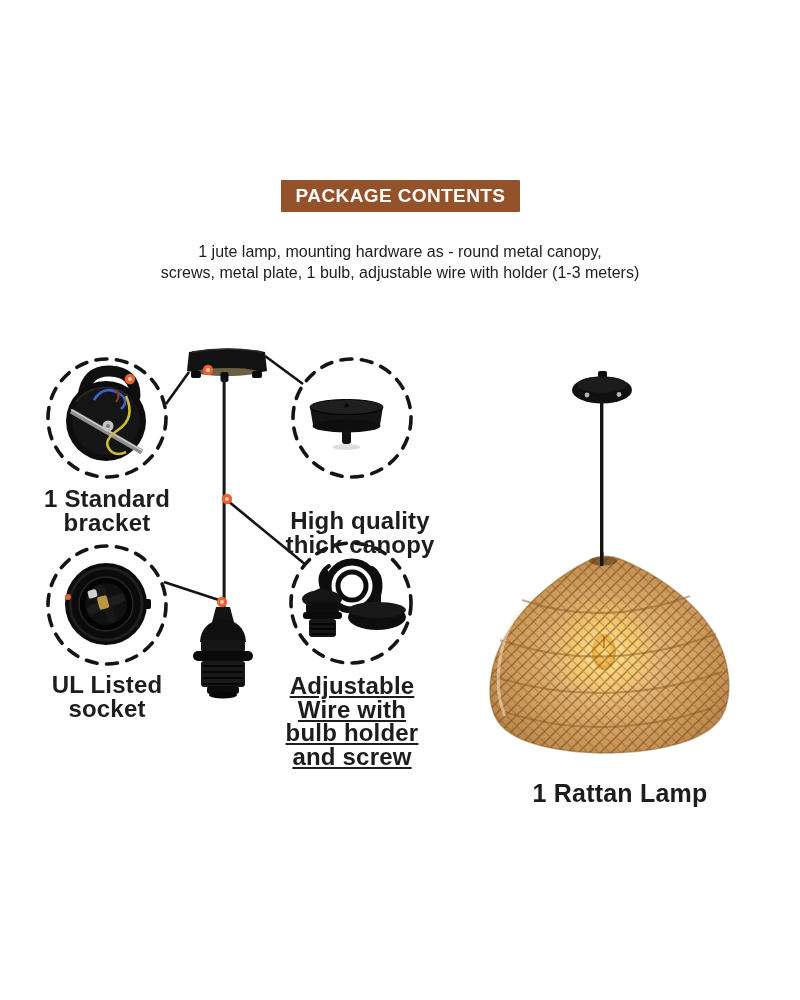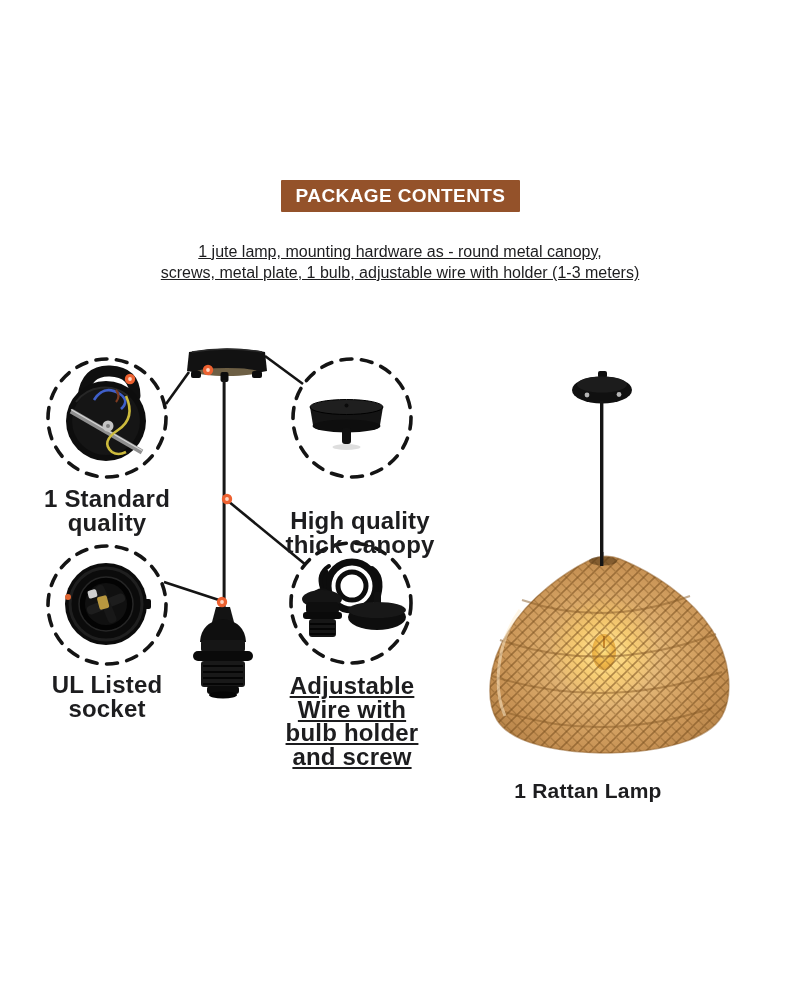--- a/index.html
+++ b/index.html
@@ -9,33 +9,33 @@
   body{font-family:"Liberation Sans",sans-serif;color:var(--text);}
   .canvas{position:relative;width:800px;height:1000px;background:#fff;overflow:hidden;}
   .badge{
     position:absolute;left:281px;top:180px;width:239px;height:32px;
     background:var(--badge-bg);border-radius:1px;
     display:flex;align-items:center;justify-content:center;
     color:#fff;font-weight:700;font-size:19px;letter-spacing:.4px;
   }
   .desc{
     position:absolute;left:0;top:241px;width:800px;text-align:center;
-    font-size:16px;line-height:21px;font-weight:500;color:var(--text);text-decoration:underline;
+    font-size:16px;line-height:21px;font-weight:500;color:var(--text);
   }
   .callout-label{
     position:absolute;text-align:center;font-size:24px;line-height:23.5px;
     font-weight:600;letter-spacing:.2px;color:var(--text);
   }
   #lbl-bracket{left:27px;top:487px;width:160px;}
   #lbl-canopy{left:275px;top:509px;width:170px;}
   #lbl-socket{left:27px;top:673px;width:160px;}
   #lbl-wire{left:272px;top:674px;width:160px;text-decoration:underline;}
   .product-label{
-    position:absolute;left:488px;top:779px;width:200px;text-align:center;
-    font-size:21px;font-weight:600;letter-spacing:.2px;color:var(--text);
+    position:absolute;left:520px;top:779px;width:200px;text-align:center;
+    font-size:25px;font-weight:600;letter-spacing:.2px;color:var(--text);
   }
   svg.art{position:absolute;left:0;top:0;}
 </style>
 </head>
 <body>
 
 <div class="canvas">
 
   <svg class="art" width="800" height="1000" viewBox="0 0 800 1000" aria-hidden="true">
     <defs>
@@ -226,21 +226,21 @@
 
   <div class="badge">PACKAGE CONTENTS</div>
 
   <div class="desc">
     <div>1 jute lamp, mounting hardware as - round metal canopy,</div>
     <div>screws, metal plate, 1 bulb, adjustable wire with holder (1-3 meters)</div>
   </div>
 
   <div id="lbl-bracket" class="callout-label">
     <div>1 Standard</div>
-    <div>quality</div>
+    <div>bracket</div>
   </div>
 
   <div id="lbl-canopy" class="callout-label">
     <div>High quality</div>
     <div>thick canopy</div>
   </div>
 
   <div id="lbl-socket" class="callout-label">
     <div>UL Listed</div>
     <div>socket</div>

